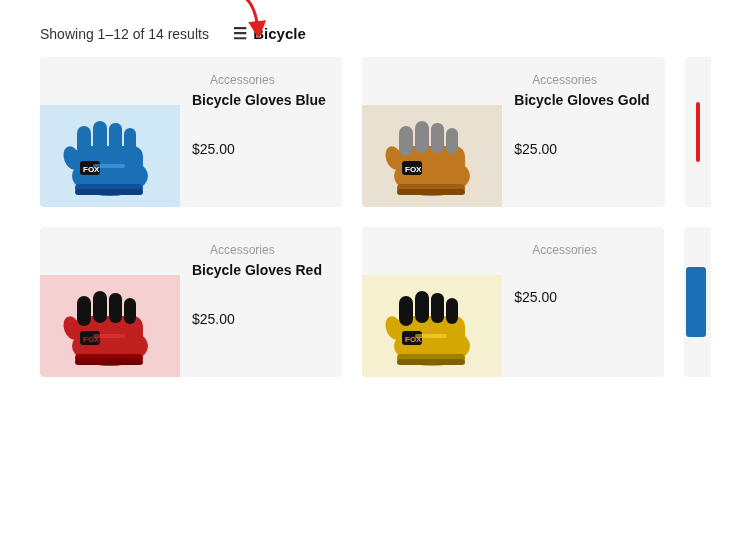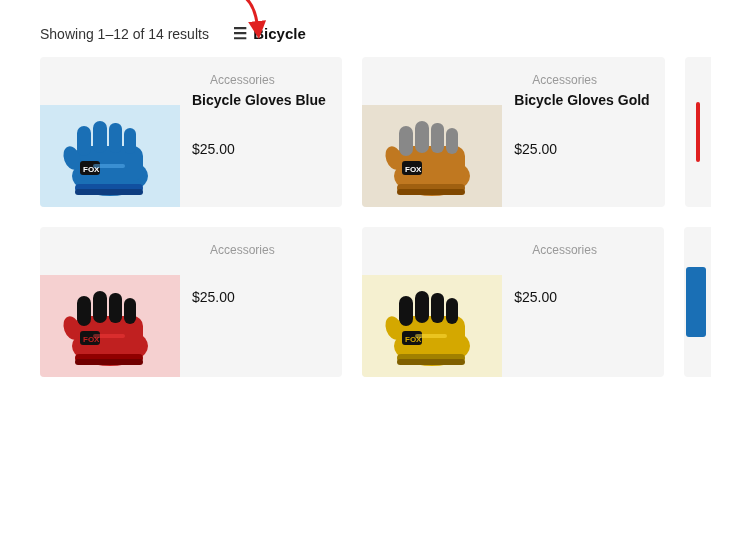--- a/index.html
+++ b/index.html
@@ -270,20 +270,21 @@
         <text x="28" y="66" font-size="8" fill="#c02020" font-weight="bold">FOX</text>
 
         <rect x="20" y="78" width="68" height="8" rx="4" fill="#900000"></rect>
         <rect x="20" y="83" width="68" height="6" rx="3" fill="#700000"></rect>
 
         <rect x="38" y="58" width="32" height="4" rx="2" fill="#ff4040" opacity="0.4"></rect>
       </svg>
     </div>
     <div class="product-info">
       <span class="product-category">Accessories</span>
+      <span class="product-name">Bicycle Gloves Red</span>
       <div class="stars">
         <span><svg viewBox="0 0 12 12">
               <polygon points="6,1 7.5,4.5 11,5 8.5,7.5 9,11 6,9.5 3,11 3.5,7.5 1,5 4.5,4.5" fill="none" stroke="#ccc" stroke-width="1"></polygon>
             </svg></span>
         <span><svg viewBox="0 0 12 12">
               <polygon points="6,1 7.5,4.5 11,5 8.5,7.5 9,11 6,9.5 3,11 3.5,7.5 1,5 4.5,4.5" fill="none" stroke="#ccc" stroke-width="1"></polygon>
             </svg></span>
         <span><svg viewBox="0 0 12 12">
               <polygon points="6,1 7.5,4.5 11,5 8.5,7.5 9,11 6,9.5 3,11 3.5,7.5 1,5 4.5,4.5" fill="none" stroke="#ccc" stroke-width="1"></polygon>
             </svg></span>

